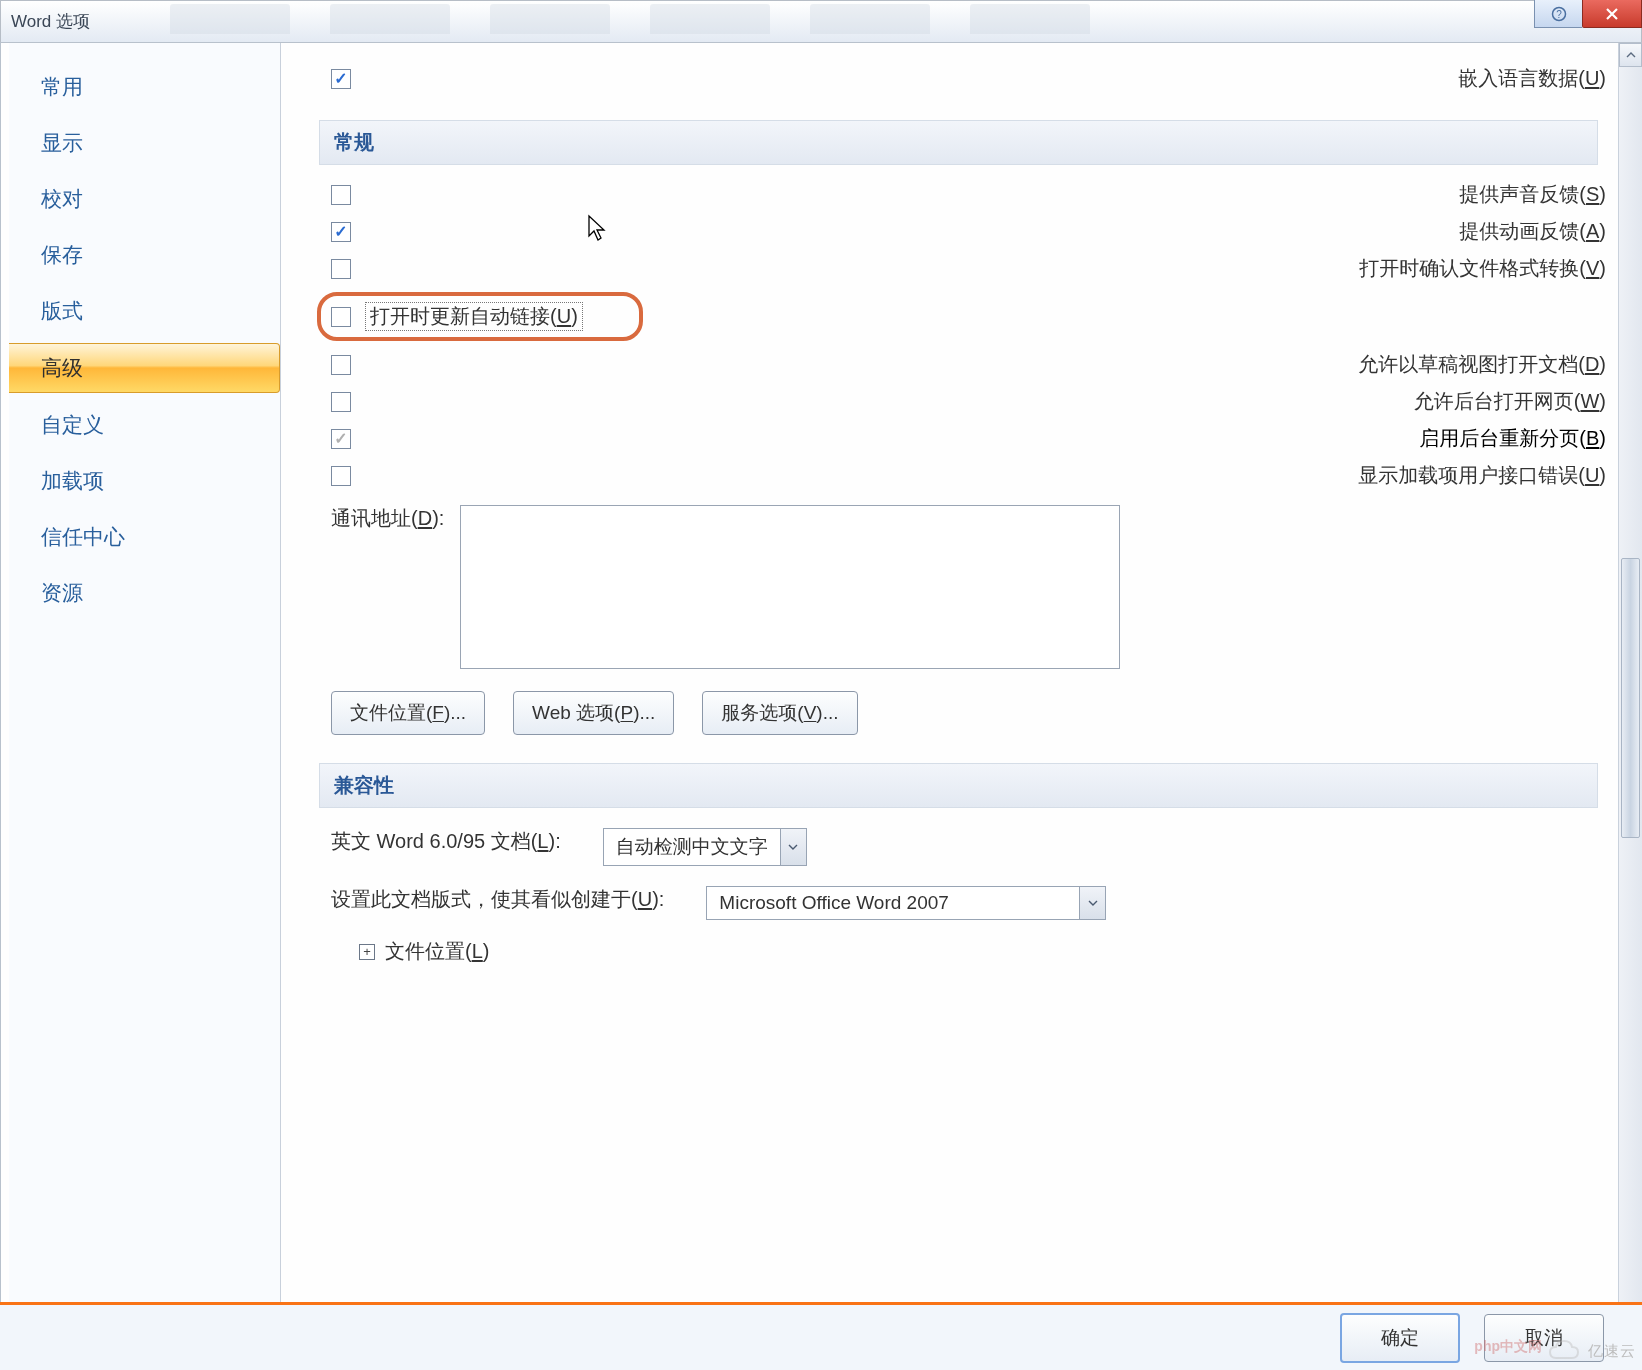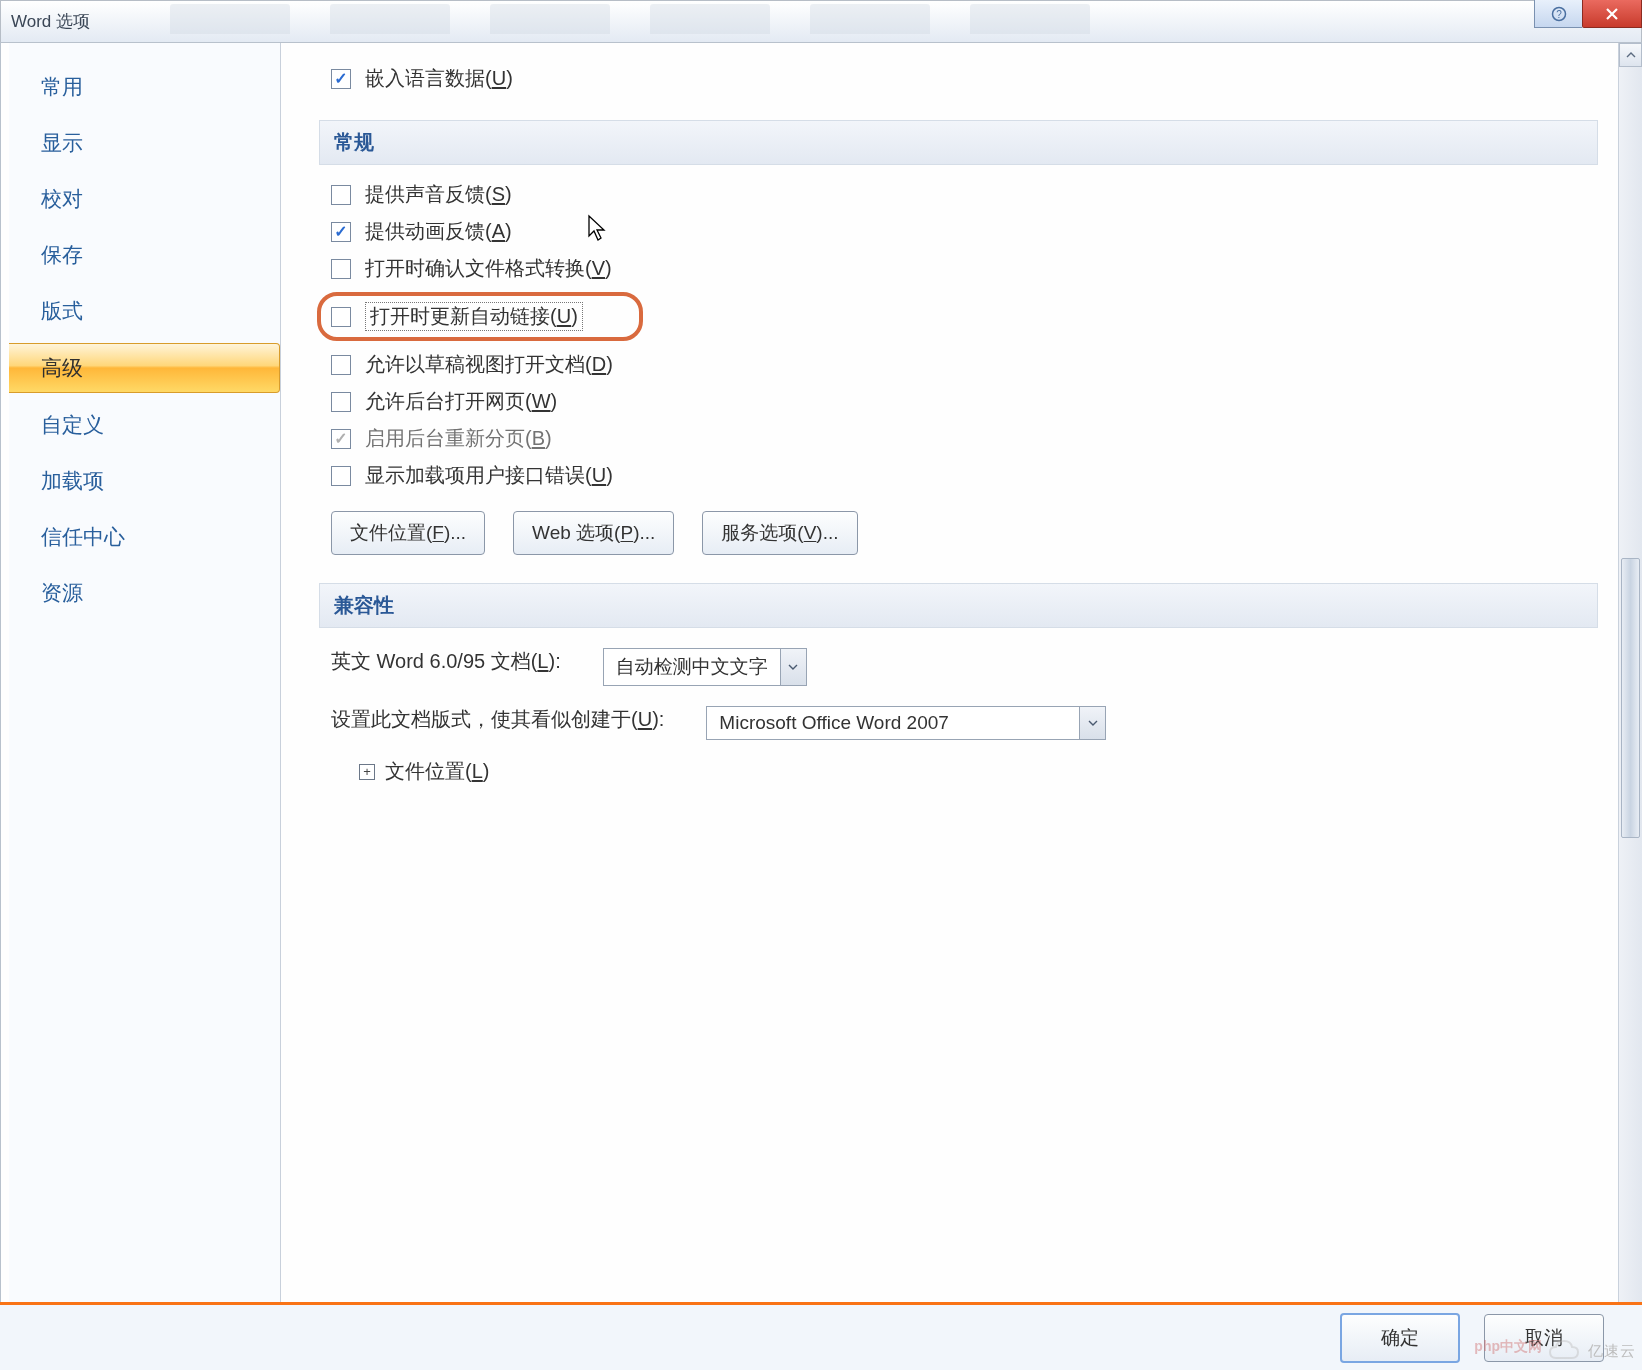--- a/index.html
+++ b/index.html
@@ -21,22 +21,22 @@
   .side-item { padding: 10px 18px 10px 32px; font-size: 21px; color: #295f9c; cursor: default; margin-bottom: 8px;}
   .side-item.selected {
     background: linear-gradient(to bottom, #fff4d9 0%, #ffd77a 45%, #ffb739 50%, #ffd966 100%);
     border: 1px solid #d89c2b; border-left: none; color: #2f2f2f;
     border-radius: 0 4px 4px 0;
   }
 
   .content { flex: 1; position: relative; overflow: hidden; }
   .content-inner { padding: 12px 36px 20px 50px; }
   
-  .chk-row { display: flex; align-items: center; gap: 14px; margin: 10px 0; font-size: 20px; }
-  .chk-row.disabled { color: #737373; }
+  .chk-row { display: flex; align-items: center; gap: 14px; margin: 10px 0; font-size: 20px; justify-content: space-between; }
+  .chk-row.disabled { color: #000000; }
   .chkbox { width: 20px; height: 20px; border: 1px solid #7a8aa0; background: #fff; display: flex; align-items: center; justify-content: center; flex-shrink:0;}
   .chkbox.checked::after { content: "✓"; color: #2a6bd1; font-size: 16px; font-weight: bold; line-height: 1; }
   .chkbox.graychecked::after { content: "✓"; color: #b0b0b0; font-size: 16px; font-weight: bold; line-height: 1; }
 
   .section-header {
     background: linear-gradient(to bottom, #f2f5fa, #e3e9f2);
     border: 1px solid #d5dde7;
     padding: 8px 14px;
     font-size: 20px;
     color: #2a5896;
@@ -172,20 +172,24 @@
       </div>
       <div class="chk-row disabled">
         <span class="chkbox graychecked"></span>
         <span><span>启用后台重新分页(</span><u>B</u><span>)</span></span>
       </div>
       <div class="chk-row">
         <span class="chkbox"></span>
         <span><span>显示加载项用户接口错误(</span><u>U</u><span>)</span></span>
       </div>
 
+      <div class="mailing">
+        <span style="font-size:20px"><span>通讯地址(</span><u>D</u><span>):</span></span>
+        <textarea value="" style=""></textarea>
+      </div>
 
       <div class="btn-row">
         <button class="btn"><span>文件位置(</span><u>F</u><span>)...</span></button>
         <button class="btn"><span>Web 选项(</span><u>P</u><span>)...</span></button>
         <button class="btn"><span>服务选项(</span><u>V</u><span>)...</span></button>
       </div>
 
       <div class="section-header">兼容性</div>
 
       <div class="compat-row">

